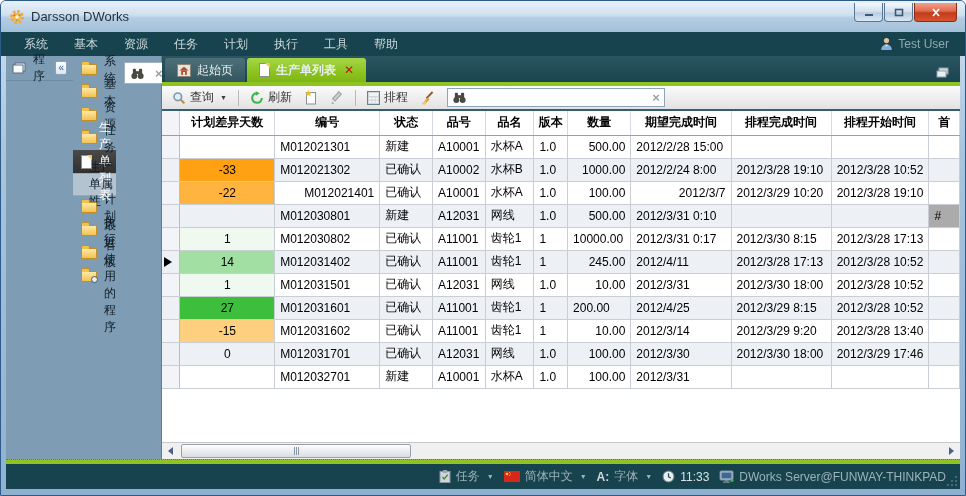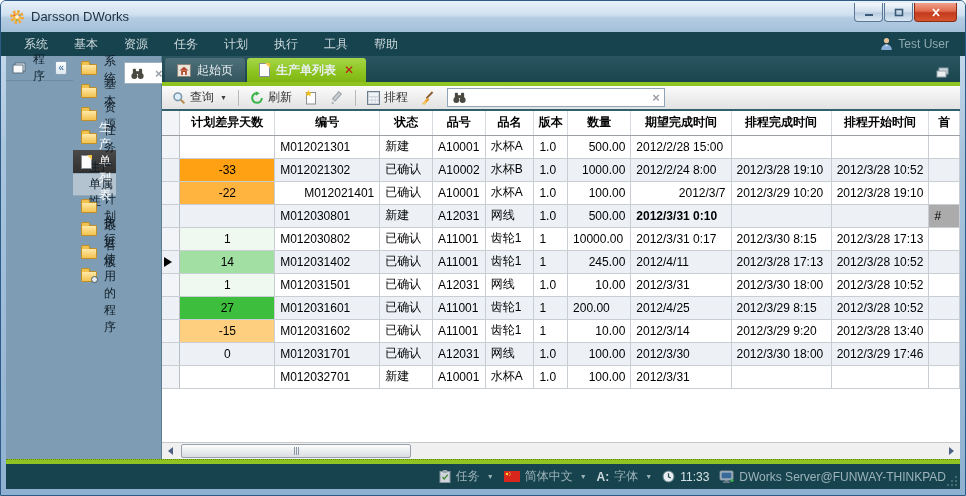--- a/index.html
+++ b/index.html
@@ -385,21 +385,21 @@
                 <td style="text-align: left;">2012/2/28 15:00</td>
                 <td style="text-align: left;"></td>
                 <td style="text-align: left;"></td>
                 <td style="text-align: left;"></td>
               </tr>
               <tr class="alt">
                 <td class="gutter"></td>
                 <td style="text-align: center; background: rgb(255, 161, 19);">-33</td>
                 <td style="text-align: left;">M012021302</td>
                 <td style="text-align: left;">已确认</td>
-                <td style="text-align: right;">A10002</td>
+                <td style="text-align: left;">A10002</td>
                 <td style="text-align: left;">水杯B</td>
                 <td style="text-align: left;">1.0</td>
                 <td style="text-align: right;">1000.00</td>
                 <td style="text-align: left;">2012/2/24 8:00</td>
                 <td style="text-align: left;">2012/3/28 19:10</td>
                 <td style="text-align: left;">2012/3/28 10:52</td>
                 <td style="text-align: left;"></td>
               </tr>
               <tr>
                 <td class="gutter"></td>
@@ -417,21 +417,21 @@
               </tr>
               <tr class="alt">
                 <td class="gutter"></td>
                 <td style="text-align: center;"></td>
                 <td style="text-align: left;">M012030801</td>
                 <td style="text-align: left;">新建</td>
                 <td style="text-align: left;">A12031</td>
                 <td style="text-align: left;">网线</td>
                 <td style="text-align: left;">1.0</td>
                 <td style="text-align: right;">500.00</td>
-                <td style="text-align: left; font-weight: bold;">2012/3/31 0:10</td>
+                <td style="text-align: left;">2012/3/31 0:10</td>
                 <td style="text-align: left;"></td>
                 <td style="text-align: left;"></td>
                 <td style="text-align: left; background: rgb(171, 171, 171);">#</td>
               </tr>
               <tr>
                 <td class="gutter"></td>
                 <td style="text-align: center; background: rgb(239, 249, 239);">1</td>
                 <td style="text-align: left;">M012030802</td>
                 <td style="text-align: left;">已确认</td>
                 <td style="text-align: left;">A11001</td>

